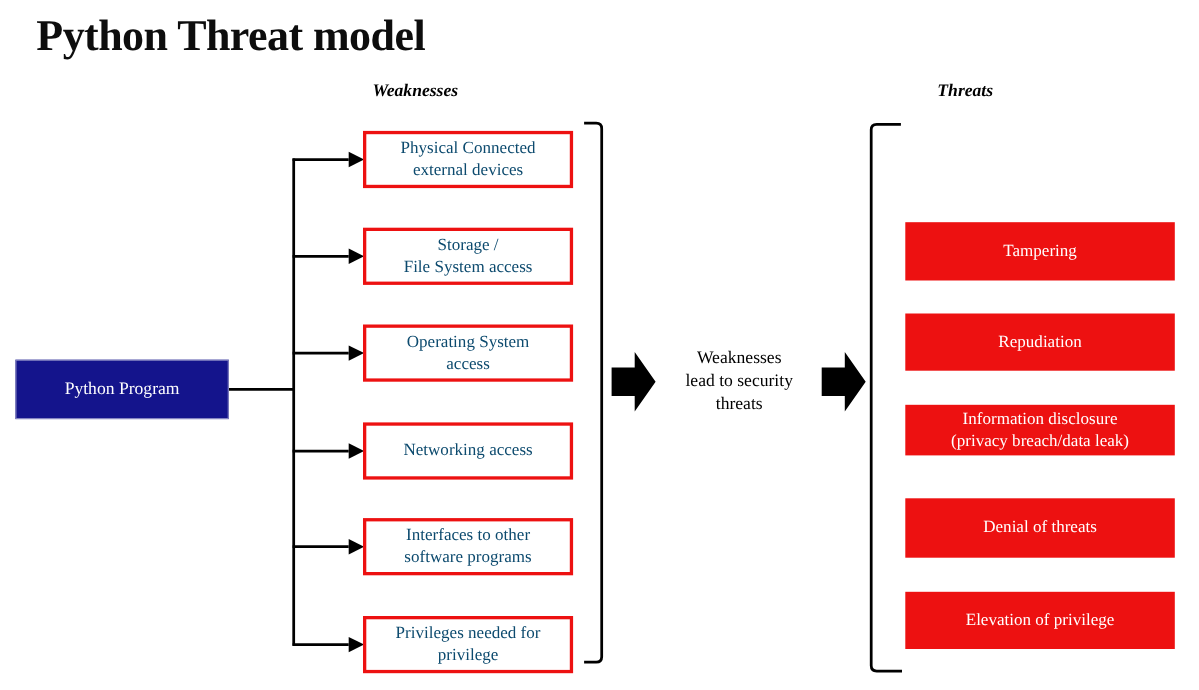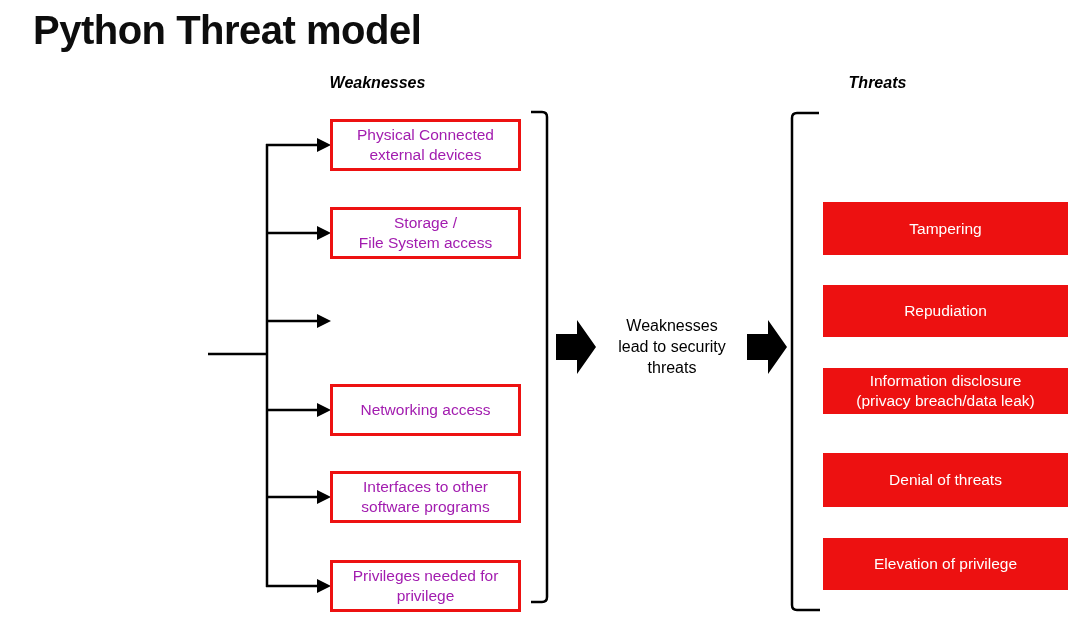--- a/index.html
+++ b/index.html
@@ -1,20 +1,20 @@
 <!DOCTYPE html>
 <html><head>
 <meta charset="utf-8">
 <style>
   html,body{margin:0;padding:0;background:#ffffff;}
   #stage{
     position:relative;
     width:1090px;height:627px;
     background:#ffffff;
-    font-family:Liberation Sans, sans-serif;
+    font-family:Liberation Serif, serif;
     overflow:hidden;
   }
   #connector-layer{position:absolute;left:0;top:0;width:1090px;height:627px;}
   .title{
     position:absolute;left:33px;top:8px;
     font-size:40px;font-weight:bold;color:#0d0d0d;
     letter-spacing:-0.5px;
   }
   .col-label{
     position:absolute;top:74px;width:195px;
@@ -28,21 +28,21 @@
     text-align:center;box-sizing:border-box;white-space:pre-line;
   }
   .src-node{
     left:14px;top:327px;width:194px;height:54px;
     background:#14148C;border:1px solid #8585c2;
     color:#ffffff;font-size:16px;
   }
   .wbox{
     left:330px;width:191px;height:52px;
     background:#ffffff;border:3px solid #ED1111;
-    color:#a21caf;font-size:15.5px;line-height:20px;
+    color:#0c4a6e;font-size:15.5px;line-height:20px;
   }
   .tbox{
     left:823px;width:245px;
     background:#ED1111;border:none;
     color:#ffffff;font-size:15.5px;line-height:20px;
   }
   .mid-caption{
     position:absolute;left:597px;top:315px;width:150px;
     font-size:16px;line-height:21px;color:#000;
     text-align:center;white-space:pre-line;
@@ -79,25 +79,28 @@
     <path d="M 819 113 H 797 Q 792 113 792 118 V 605 Q 792 610 797 610 H 820" fill="none" stroke="#000" stroke-width="2.5"></path>
 
     <polygon fill="#000" points="556,334 577,334 577,320 596,347 577,374 577,360 556,360"></polygon>
     <polygon fill="#000" points="747,334 768,334 768,320 787,347 768,374 768,360 747,360"></polygon>
   </svg>
 
   <div class="title">Python Threat model</div>
   <div class="col-label weak">Weaknesses</div>
   <div class="col-label threat">Threats</div>
 
+  <div class="node src-node">Python Program</div>
 
   <div class="node wbox" style="top:119px">Physical Connected
 external devices</div>
   <div class="node wbox" style="top:207px">Storage /
 File System access</div>
+  <div class="node wbox" style="top:295px">Operating System
+access</div>
   <div class="node wbox" style="top:384px">Networking access</div>
   <div class="node wbox" style="top:471px">Interfaces to other
 software programs</div>
   <div class="node wbox" style="top:560px">Privileges needed for
 privilege</div>
 
   <div class="mid-caption">Weaknesses
 lead to security
 threats</div>
 

